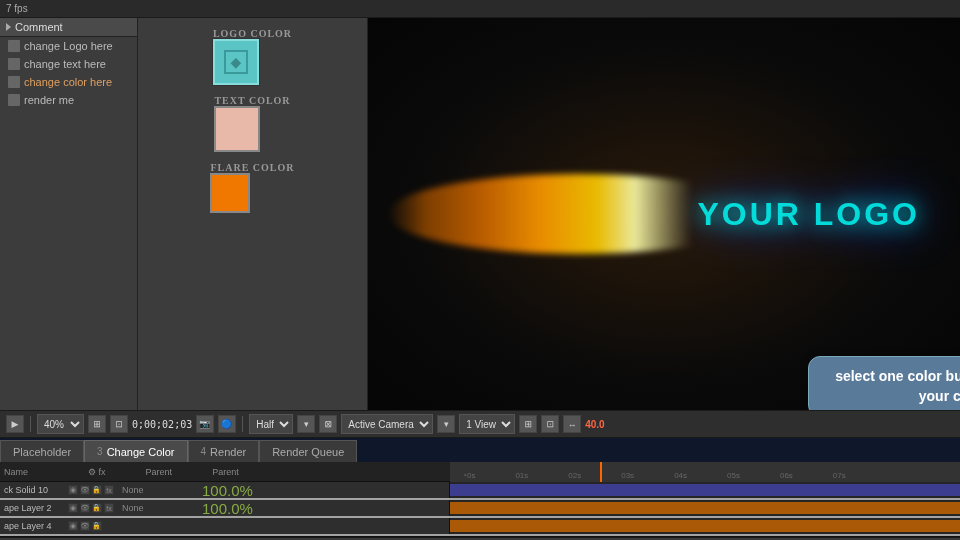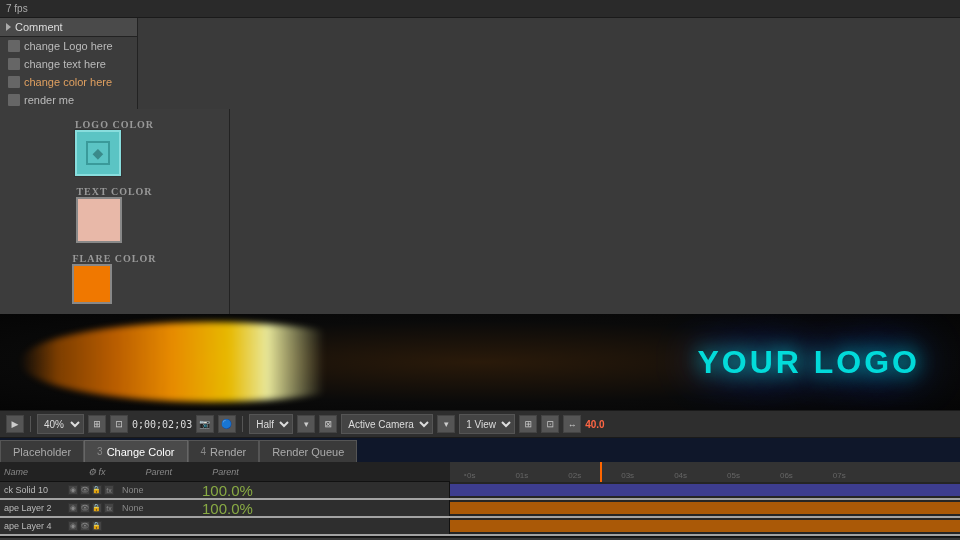--- a/index.html
+++ b/index.html
@@ -22,21 +22,20 @@
       padding: 0 6px;
       font-size: 10px;
       color: #aaa;
       border-bottom: 1px solid #1a1a1a;
     }
 
     
     .main-area {
       display: flex;
       height: 392px;
-      flex-direction: column;
     }
 
     
     .left-panel {
       width: 138px;
       background: #3c3c3c;
       border-right: 1px solid #222;
       display: flex;
       flex-direction: column;
     }
@@ -374,21 +373,20 @@
     }
 
     .timeline-col-labels {
       display: flex;
       align-items: center;
       padding: 0 4px;
       font-size: 9px;
       color: #888;
       gap: 40px;
       width: 450px;
-      font-style: italic;
     }
 
     .timeline-ruler {
       flex: 1;
       height: 20px;
       background: #333;
       position: relative;
       overflow: hidden;
     }
 

